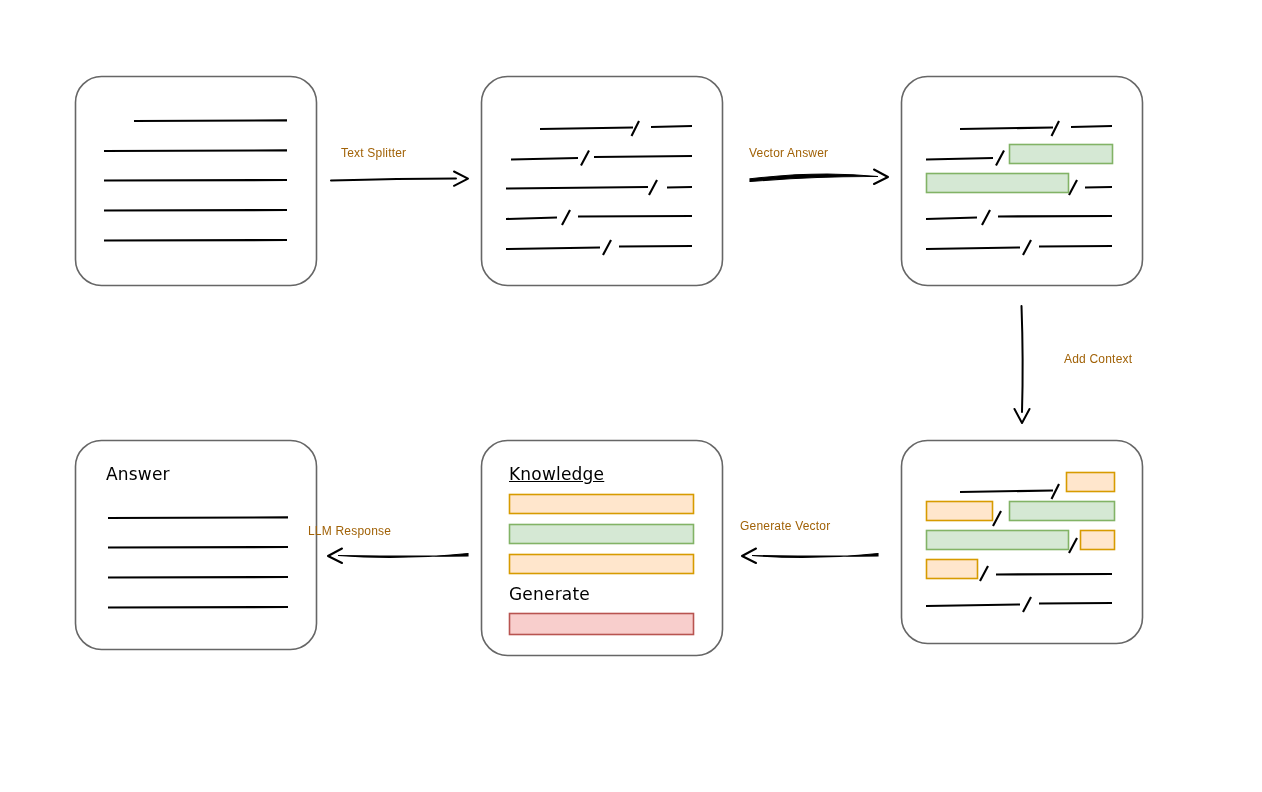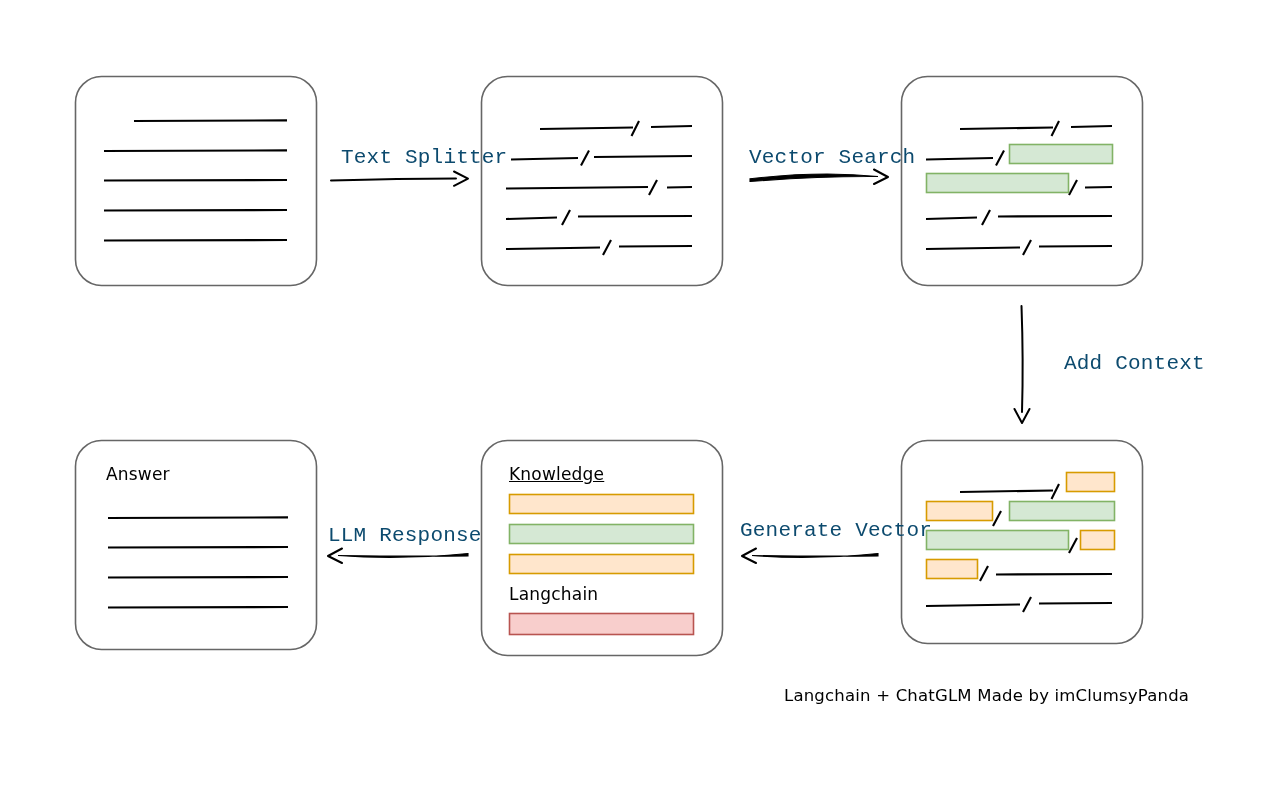--- a/index.html
+++ b/index.html
@@ -19,23 +19,23 @@
   }
   .svg-layer {
     position: absolute;
     top: 0;
     left: 0;
     width: 1262px;
     height: 792px;
   }
   .edge-label {
     position: absolute;
-    font-family: Liberation Mono, monospace;
-    font-size: 21px;
-    color: #0c4a6e;
+    font-family: Liberation Sans, sans-serif;
+    font-size: 12px;
+    color: #a16207;
     white-space: nowrap;
     letter-spacing: 0.2px;
   }
   .box-label {
     position: absolute;
     font-family: "DejaVu Sans", sans-serif;
     font-size: 16px;
     color: #000000;
     white-space: nowrap;
     letter-spacing: 0.2px;
@@ -191,29 +191,28 @@
         <line x1="108" y1="547.5" x2="288" y2="547"></line>
         <line x1="108" y1="577.5" x2="288" y2="577"></line>
         <line x1="108" y1="607.5" x2="288" y2="607"></line>
       </g>
     </g>
 
   </svg>
 
   <div class="edge-label" style="left:341px; top:146px;">Text Splitter</div>
 
-  <div class="edge-label" style="left:749px; top:146px;">Vector Search</div>
+  <div class="edge-label" style="left:749px; top:146px;">Vector Answer</div>
 
   <div class="edge-label" style="left:1064px; top:352px;">Add Context</div>
 
   <div class="edge-label" style="left:740px; top:519px;">Generate Vector</div>
 
-  <div class="edge-label" style="left:328px; top:524px;">LLM Response</div>
+  <div class="edge-label" style="left:308px; top:524px;">LLM Response</div>
 
   <div class="box-label" style="left:106px; top:464px; font-size:17px;">Answer</div>
 
   <div class="box-label" style="left:509px; top:464px; font-size:17px;text-decoration:underline;">Knowledge</div>
 
-  <div class="box-label" style="left:509px; top:584px; font-size:17px;">Langchain</div>
-
-  <div class="credit" style="left:784px; top:686px;">Langchain + ChatGLM Made by imClumsyPanda</div>
+  <div class="box-label" style="left:509px; top:584px; font-size:17px;">Generate</div>
+
 
 </div>
 
 </body></html>

